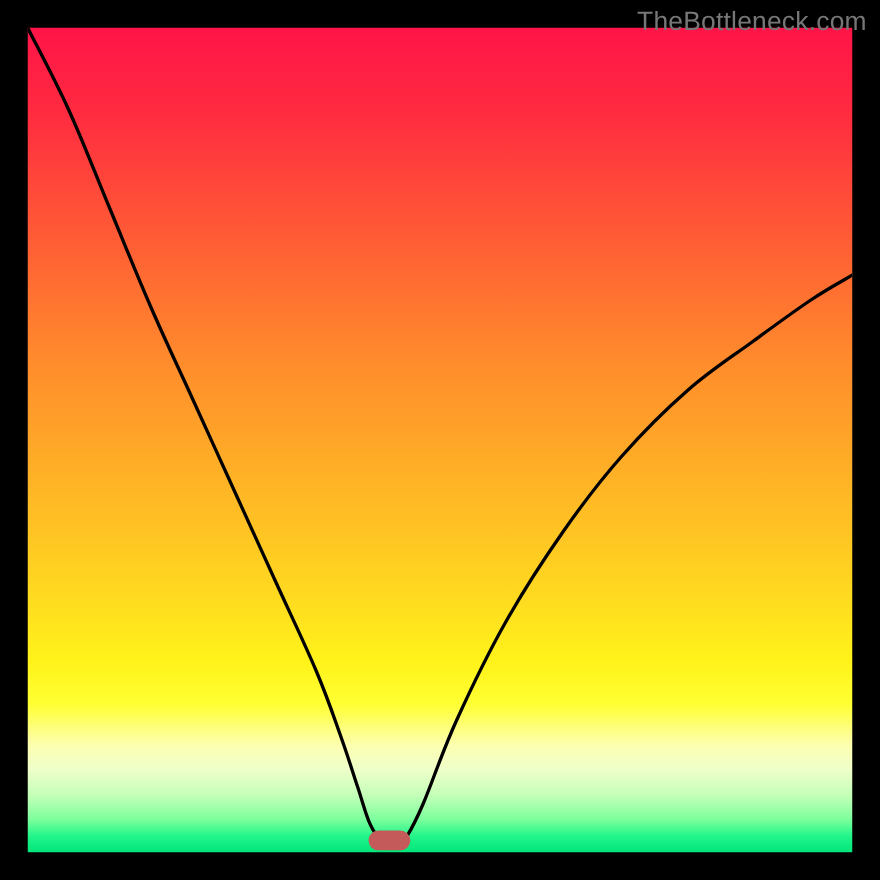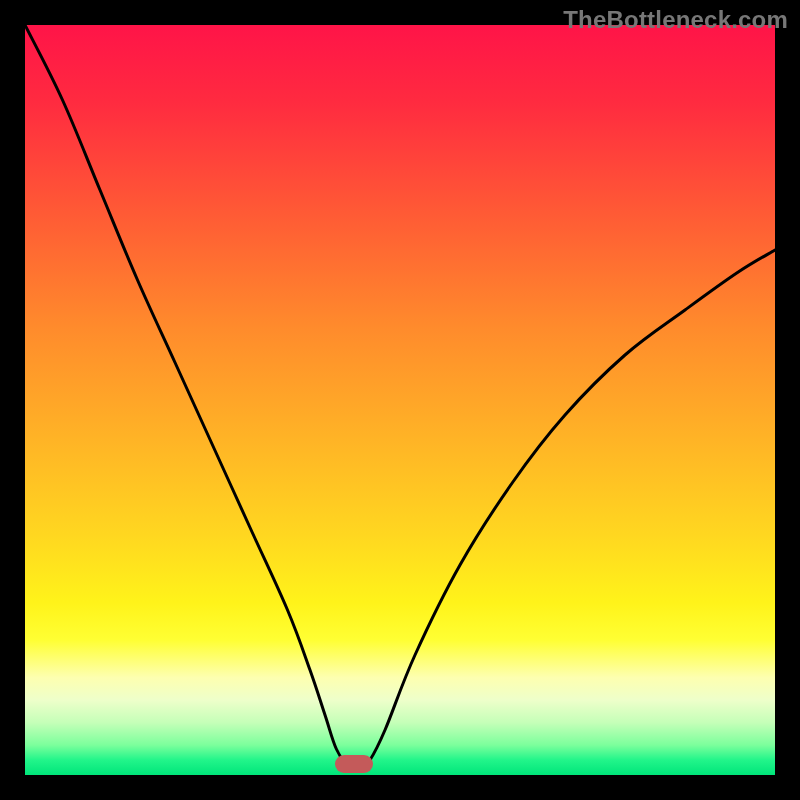--- a/index.html
+++ b/index.html
@@ -18,21 +18,21 @@
     width: 800px;
     height: 800px;
     background: #000;
   }
   .watermark {
     position: absolute;
     top: 6px;
     right: 12px;
     color: #777;
     font-size: 24px;
-    font-weight: 700;
+    font-weight: 400;
     letter-spacing: 0.2px;
     z-index: 50;
   }
   .plot-area {
     position: absolute;
     left: 25px;
     top: 25px;
     width: 750px;
     height: 750px;
     overflow: hidden;

